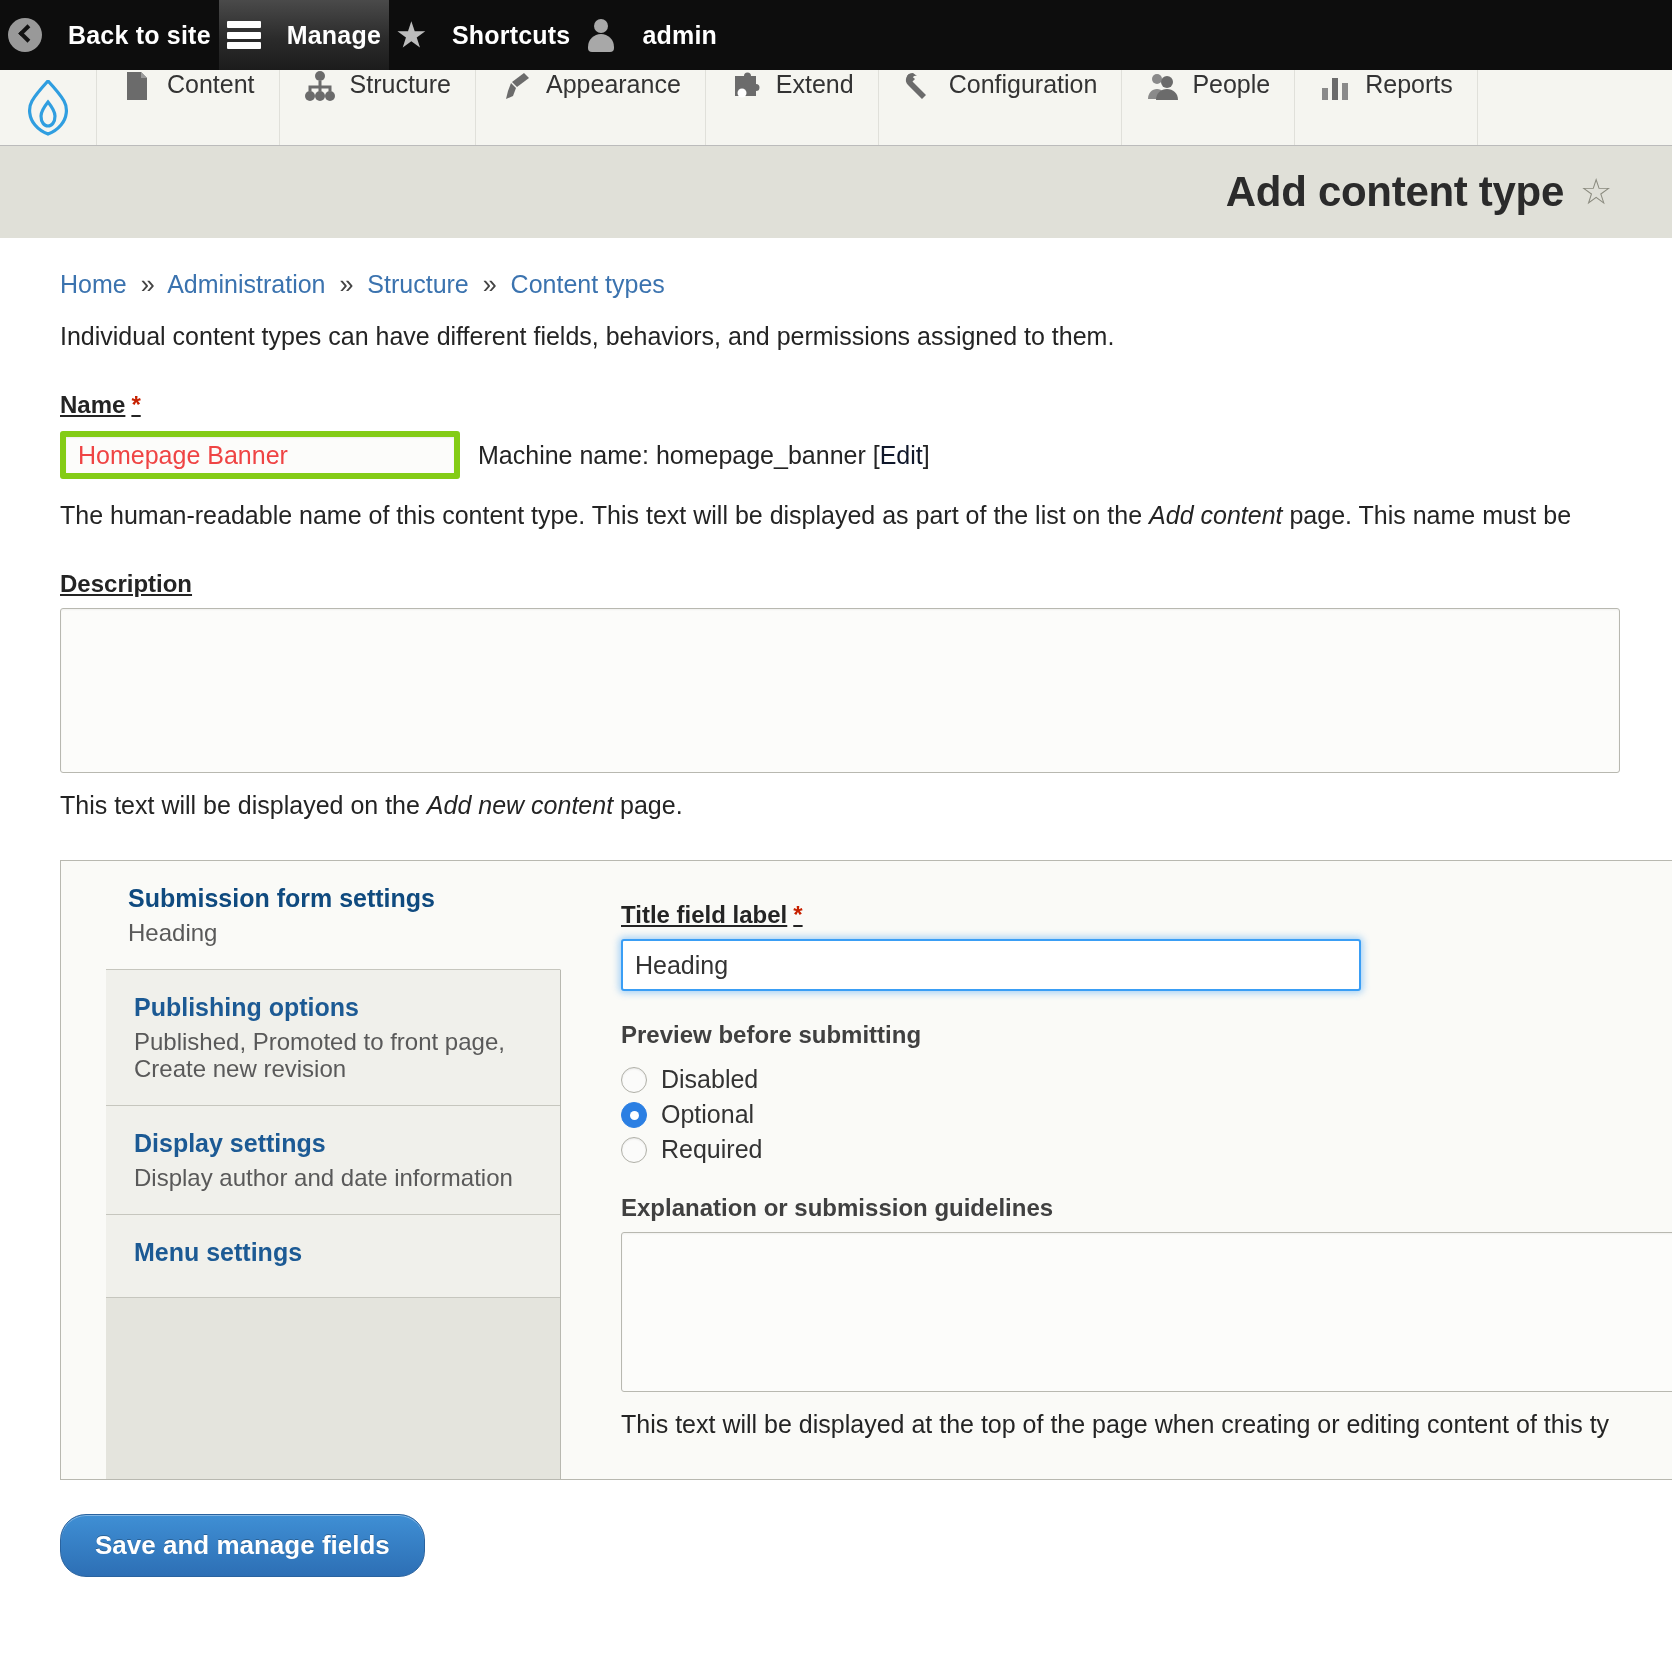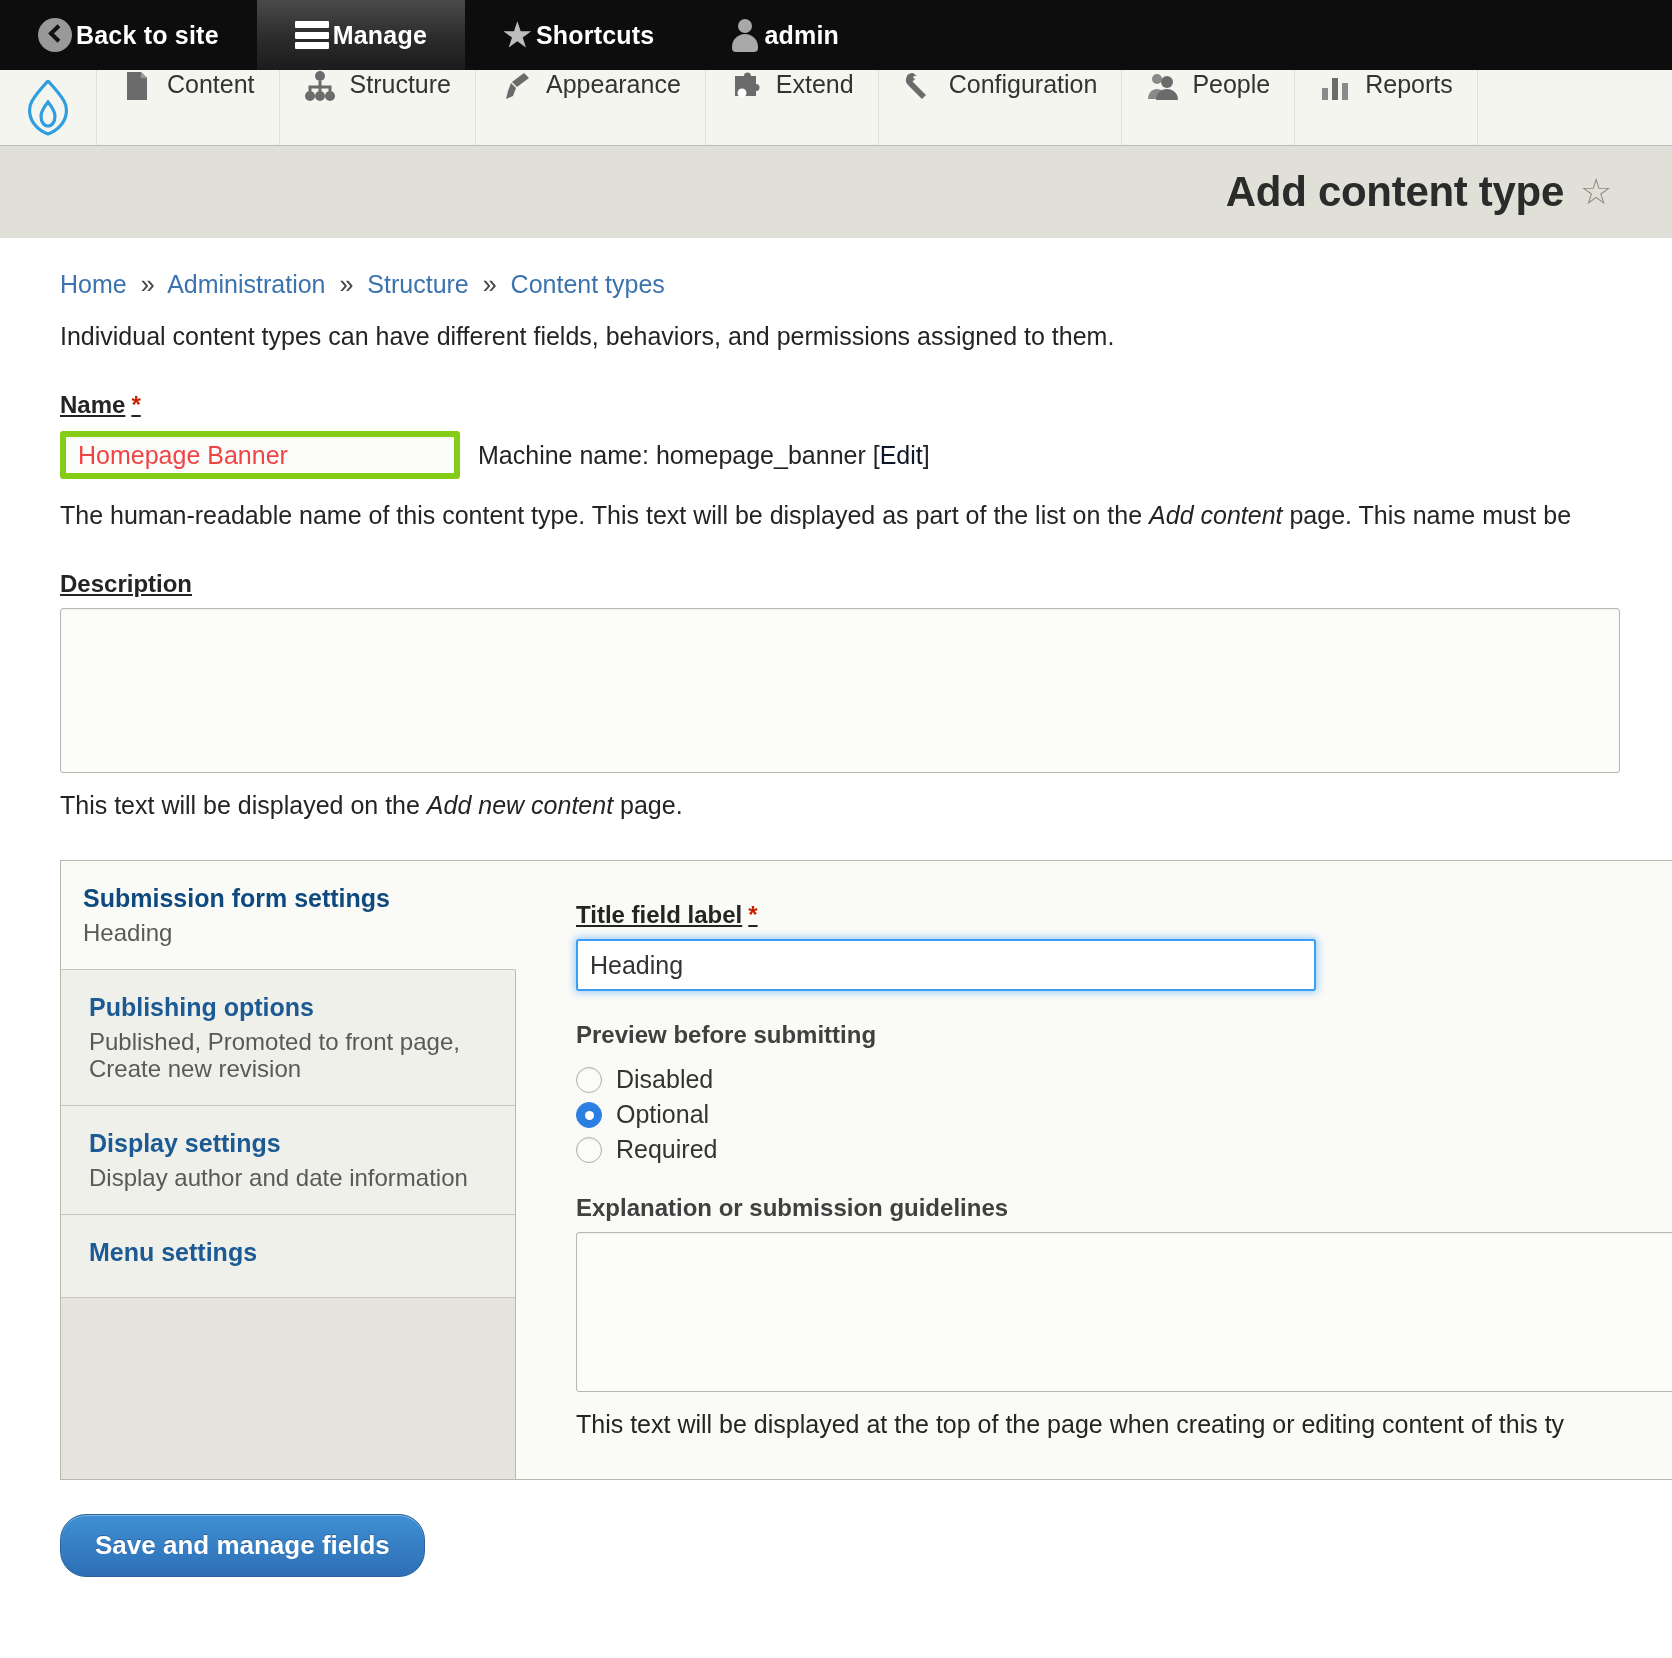--- a/index.html
+++ b/index.html
@@ -13,22 +13,22 @@
     -webkit-font-smoothing:antialiased;
   }
 
   
   .toolbar-bar{
     height:70px; background:#0d0d0d;
     display:flex; align-items:stretch;
     position:relative; z-index:5;
   }
   .tb-item{
-    display:flex; align-items:center; gap:4px;
-    padding:0 38px;
+    display:flex; align-items:center; gap:26px;
+    padding:0 8px;
     color:#fff; font-size:25px; font-weight:bold;
     letter-spacing:.2px;
     white-space:nowrap;
   }
   .tb-item.active{
     background:linear-gradient(to bottom,#4a4a4a 0%,#2b2b2b 55%,#1c1c1c 100%);
   }
   .tb-back-icon{
     width:34px;height:34px;border-radius:50%;
     background:#999; position:relative; flex:0 0 auto;
@@ -123,21 +123,21 @@
     margin-top:40px;
     display:flex;
     border:1px solid #b8b8b0;
     background:#fafaf7;
     width:1615px;
   }
   .vtabs-menu{
     width:455px; flex:0 0 455px;
     background:#5eead4;
     border-right:1px solid #b8b8b0;
-    display:flex; flex-direction:column;
+    display:flex; flex-direction:column;margin-left:45px;
   }
   .vtab{
     padding:22px 28px 22px 28px;
     border-bottom:1px solid #c6c6be;
     background:#f0f0eb;
     cursor:pointer;
   }
   .vtab.selected{
     background:#fafaf7;
     border-right:1px solid #fafaf7;

